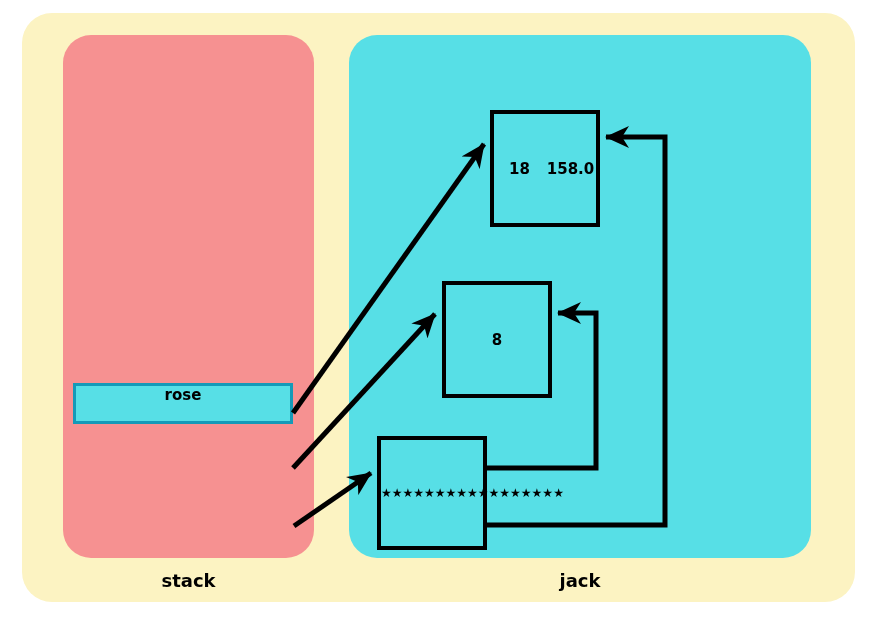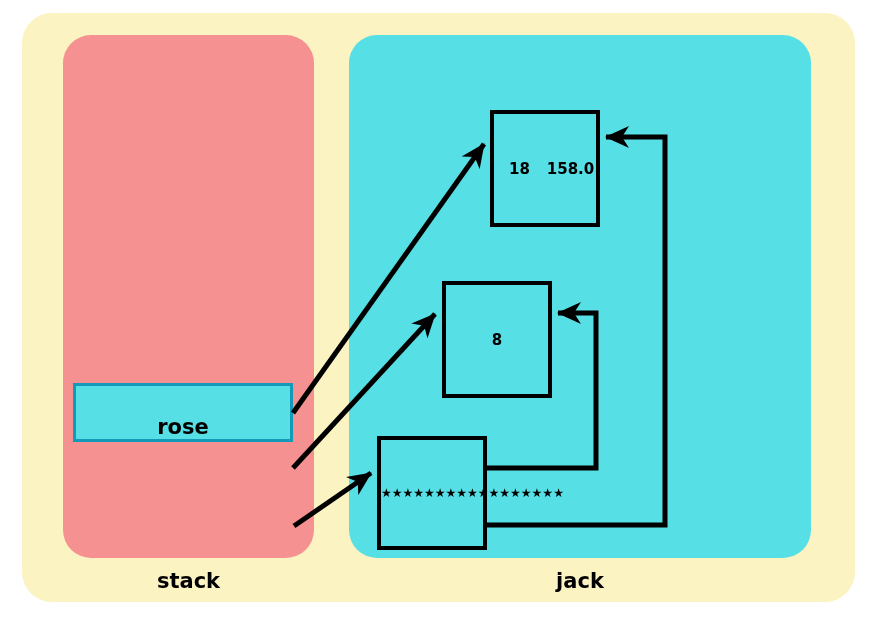--- a/index.html
+++ b/index.html
@@ -9,33 +9,33 @@
     font-family:"DejaVu Sans","Liberation Sans",sans-serif;
     color:var(--ink,#000000);
   }
   .panel{position:absolute;border-radius:28px;}
   #outer-panel{left:22px;top:13px;width:833px;height:589px;border-radius:30px;background:var(--outer,#FCF3C2);}
   #stack-panel{left:63px;top:35px;width:251px;height:523px;background:var(--stack-panel,#F69191);}
   #heap-panel{left:349px;top:35px;width:462px;height:523px;background:var(--heap-panel,#57DFE6);}
 
   .region-label{
     position:absolute;top:560px;height:42px;line-height:42px;
-    text-align:center;font-weight:bold;font-size:21px;
+    text-align:center;font-weight:bold;font-size:18px;
   }
   #stack-label{left:63px;width:251px;}
   #heap-label{left:349px;width:462px;}
 
   
   #stack-frame{position:absolute;left:73px;top:383px;width:220px;}
   .stack-cell{
-    box-sizing:border-box;width:220px;height:59px;margin-top:-3px;
+    box-sizing:border-box;width:220px;height:41px;margin-top:-3px;
     border:3px solid var(--cell-border,#149AB8);
     background:var(--heap-panel,#57DFE6);
-    display:flex;align-items:flex-end;justify-content:center;
-    font-weight:bold;font-size:21px;
+    display:flex;align-items:flex-start;justify-content:center;
+    font-weight:bold;font-size:15px;
   }
   .stack-cell:first-child{margin-top:0;}
 
   
   .heap-box{
     position:absolute;box-sizing:border-box;width:110px;
     border:4px solid var(--ink,#000000);
     background:var(--heap-panel,#57DFE6);
     display:flex;text-align:right;
   }

